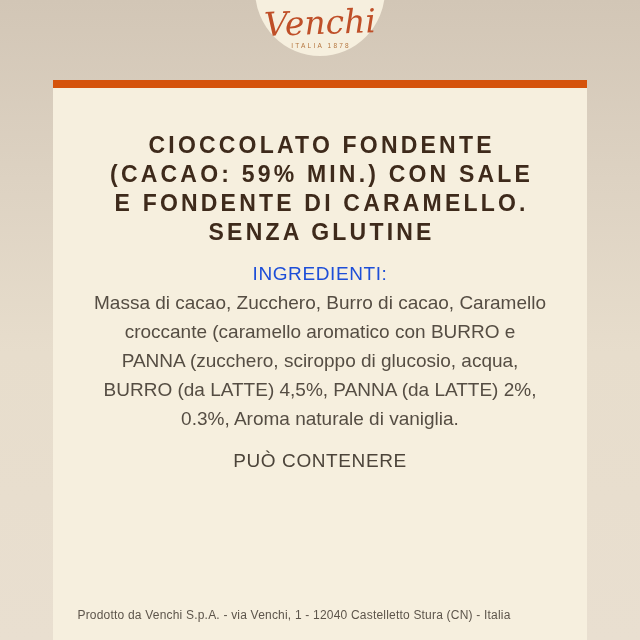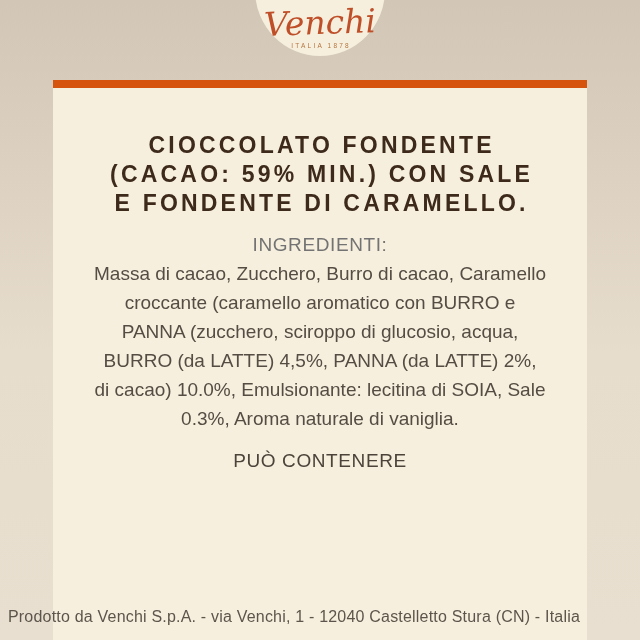--- a/index.html
+++ b/index.html
@@ -56,64 +56,64 @@
     color: #3e2a1b;
     text-indent: 3.2px;
   }
   .ingredients-block {
     margin-top: 12px;
     font-size: 19px;
     line-height: 29px;
     color: #554d43;
   }
   .ingredients-heading {
-    color: #737373;
+    color: #1d4ed8;
     letter-spacing: 0.6px;
   }
   .allergen-block {
     margin-top: 13px;
     font-size: 19px;
     line-height: 29px;
     letter-spacing: 0.6px;
     color: #4c443a;
   }
   .manufacturer {
     position: absolute;
     left: 0; top: 608px;
     width: 588px;
     text-align: center;
-    font-size: 16px;
+    font-size: 12px;
     letter-spacing: 0.2px;
     color: #5d554b;
   }
 </style>
 </head>
 <body>
 
 <div class="logo-circle">
   <div class="wordmark">Venchi</div>
   <div class="logo-tagline">ITALIA 1878</div>
 </div>
 
 <div class="accent-bar"></div>
 
 <div class="card">
   <div class="product-title">
     <div>CIOCCOLATO FONDENTE</div>
     <div>(CACAO: 59% MIN.) CON SALE</div>
     <div>E FONDENTE DI CARAMELLO.</div>
+    <div>SENZA GLUTINE</div>
   </div>
 
   <div class="ingredients-block">
     <div class="ingredients-heading">INGREDIENTI:</div>
     <div>Massa di cacao, Zucchero, Burro di cacao, Caramello</div>
     <div>croccante (caramello aromatico con BURRO e</div>
     <div>PANNA (zucchero, sciroppo di glucosio, acqua,</div>
     <div>BURRO (da LATTE) 4,5%, PANNA (da LATTE) 2%,</div>
-    <div>di cacao) 10.0%, Emulsionante: lecitina di SOIA, Sale</div>
     <div>0.3%, Aroma naturale di vaniglia.</div>
   </div>
 
   <div class="allergen-block">
     <div>PUÒ CONTENERE</div>
   </div>
 </div>
 
 <div class="manufacturer">Prodotto da Venchi S.p.A. - via Venchi, 1 - 12040 Castelletto Stura (CN) - Italia</div>
 

